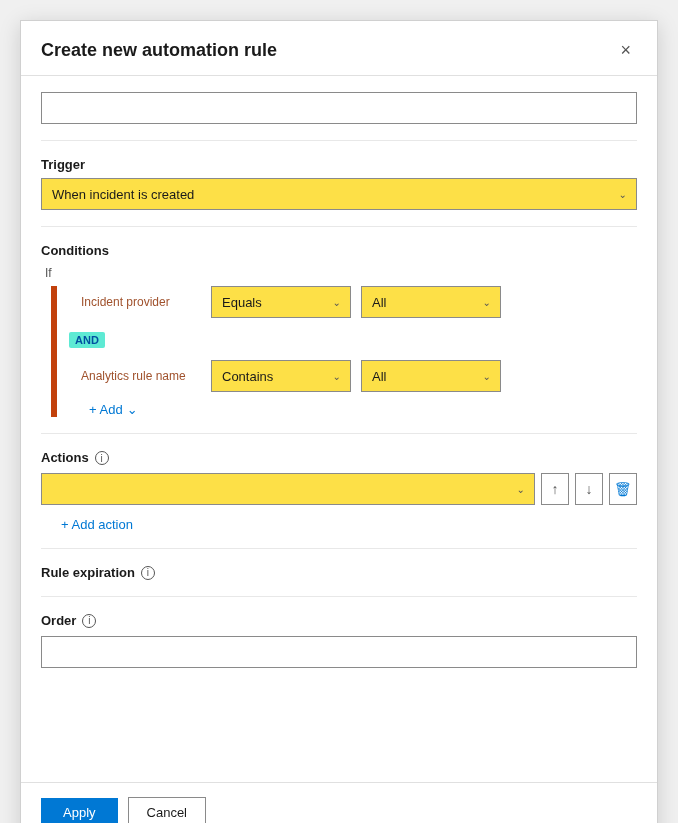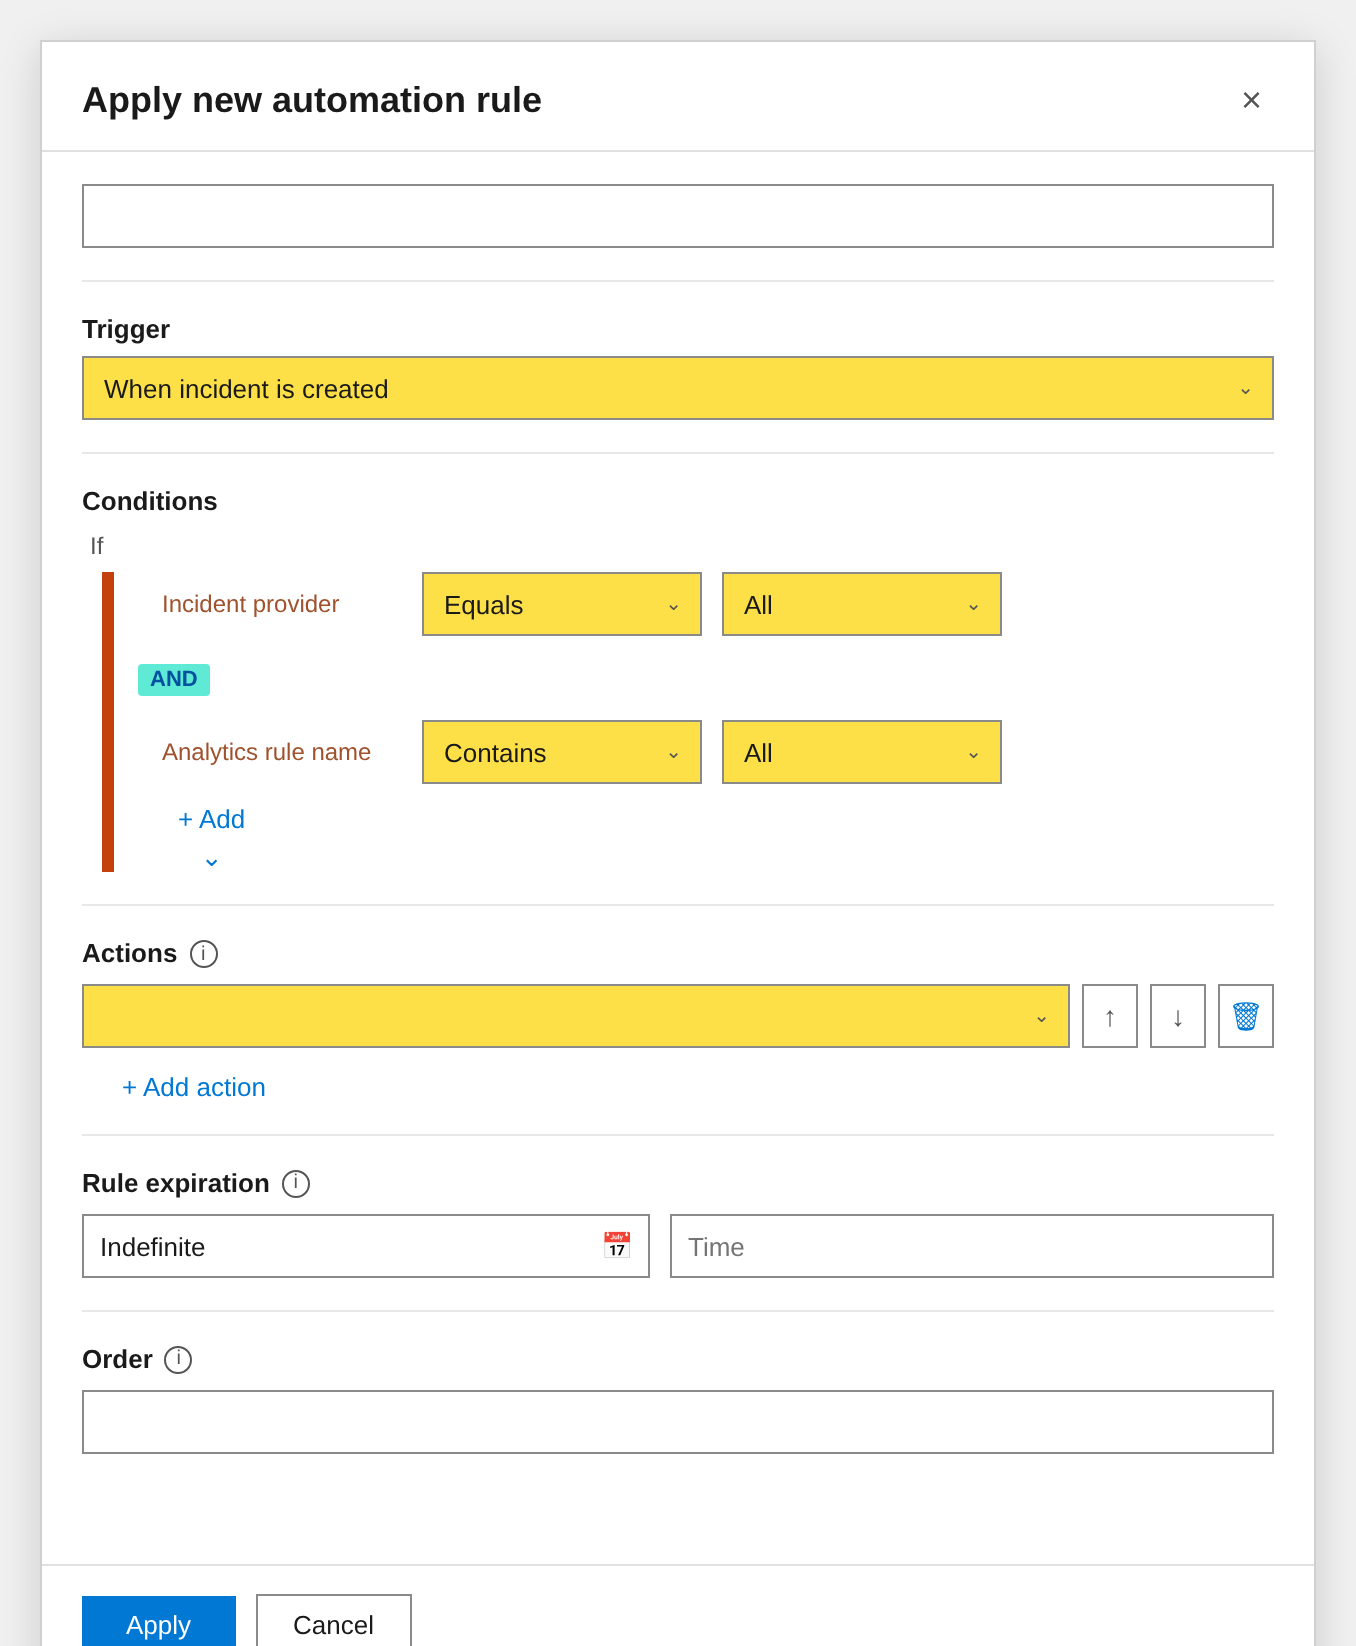--- a/index.html
+++ b/index.html
@@ -128,21 +128,20 @@
       cursor: pointer;
       background: none;
       border: none;
       padding: 0;
       margin-left: 20px;
       margin-top: 4px;
       display: flex;
       align-items: center;
       gap: 4px;
       text-decoration: none;
-      flex-direction: column;
     }
     
     .actions-header {
       display: flex;
       align-items: flex-end;
       gap: 6px;
       margin-bottom: 8px;
     }
     .actions-row {
       display: flex;
@@ -258,21 +257,21 @@
       margin-left: 10px;
       padding-left: 8px;
     }
   </style>
 </head>
 <body>
 
 <div class="dialog">
 
   <div class="dialog-header">
-    <span class="dialog-title">Apply new automation rule</span>
+    <span class="dialog-title">Create new automation rule</span>
     <button class="close-btn">×</button>
   </div>
 
   <div class="dialog-body">
 
     <div class="section">
       <input type="text" class="text-input" value="" style="">
     </div>
 
     <div class="section">
@@ -373,27 +372,20 @@
           <span>+ Add action</span>
         </button>
       </div>
     </div>
 
     <div class="section">
       <div style="display:flex; align-items:center; gap:6px; margin-bottom:0">
         <span class="field-label black" style="margin-bottom:0">Rule expiration</span>
         <span class="info-icon">i</span>
       </div>
-      <div class="expiration-row">
-        <div class="expiration-left">
-          <input type="text" class="expiration-input" value="Indefinite" style="">
-          <span class="calendar-icon">📅</span>
-        </div>
-        <input type="text" class="time-input" placeholder="Time" style="">
-      </div>
     </div>
 
     <div class="section">
       <div style="display:flex; align-items:center; gap:6px">
         <span class="field-label black" style="margin-bottom:0">Order</span>
         <span class="info-icon">i</span>
       </div>
       <input type="text" class="order-input" style="">
     </div>
 

